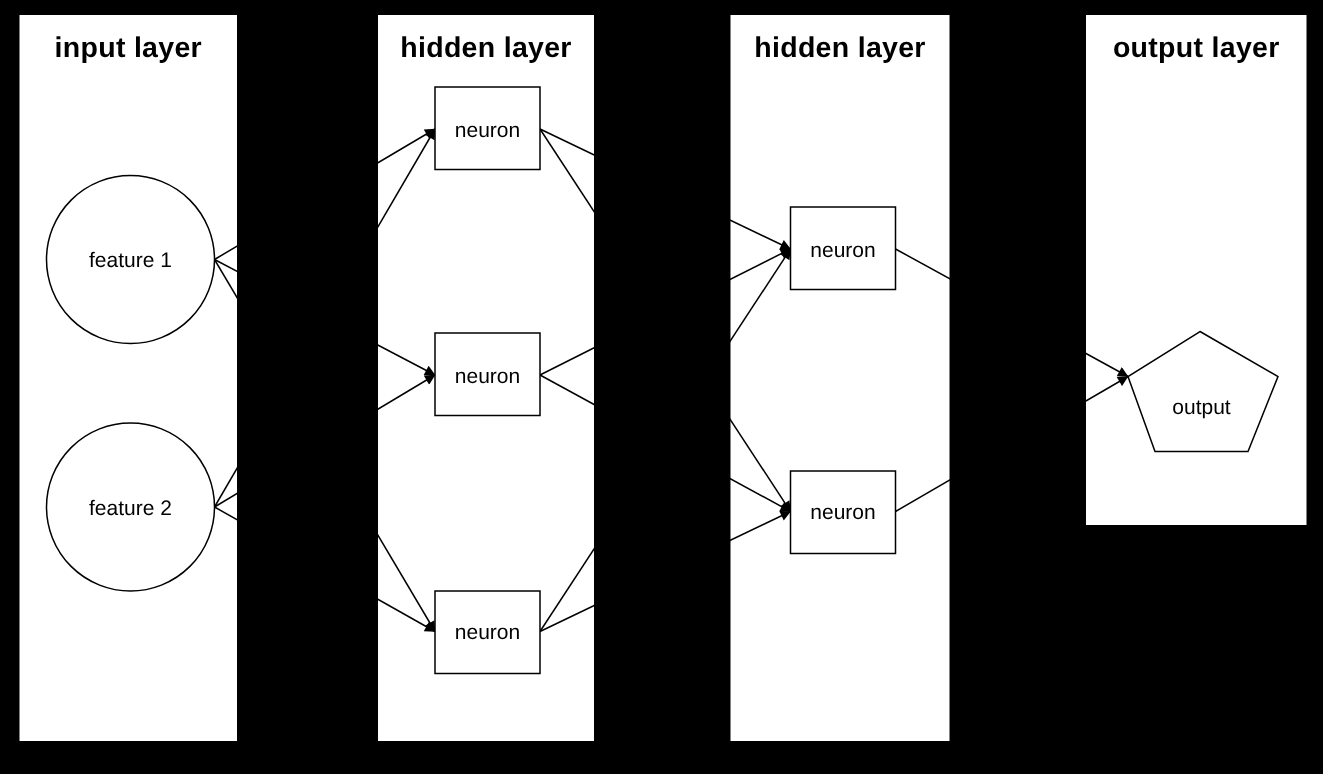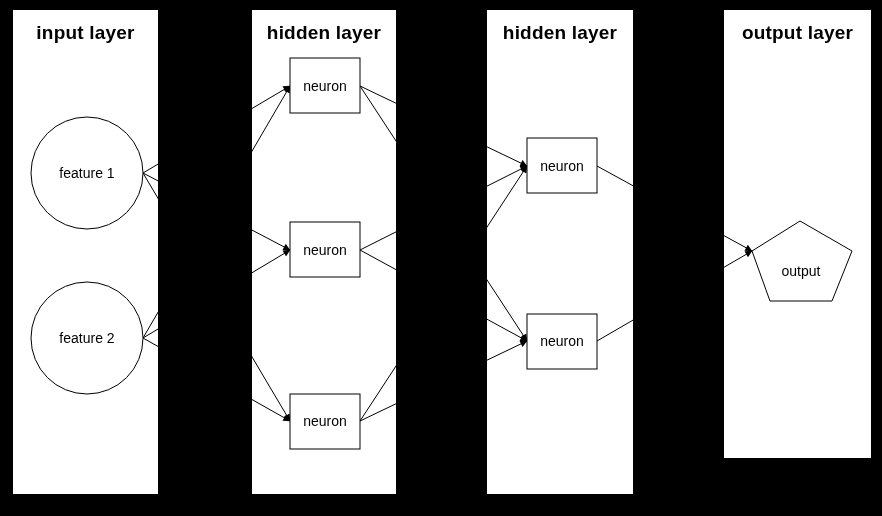--- a/index.html
+++ b/index.html
@@ -65,21 +65,21 @@
   </div>
 
   <div class="panel" style="left: 252px; top: 10px; width: 144px; height: 484px;">
     <h2 class="panel-title">hidden layer</h2>
   </div>
 
   <div class="panel" style="left: 487px; top: 10px; width: 146px; height: 484px;">
     <h2 class="panel-title">hidden layer</h2>
   </div>
 
-  <div class="panel" style="left: 724px; top: 10px; width: 147px; height: 448px;">
+  <div class="panel" style="left: 724px; top: 10px; width: 147px; height: 340px;">
     <h2 class="panel-title">output layer</h2>
   </div>
 
   <svg class="graph" viewBox="0 0 882 516">
     <defs>
       <marker id="arrow" viewBox="0 0 10 10" refX="9.5" refY="5" markerWidth="9" markerHeight="7" orient="auto-start-reverse">
         <path d="M0,0 L10,5 L0,10 z" fill="#000000"></path>
       </marker>
     </defs>
     <g id="edges-group">

